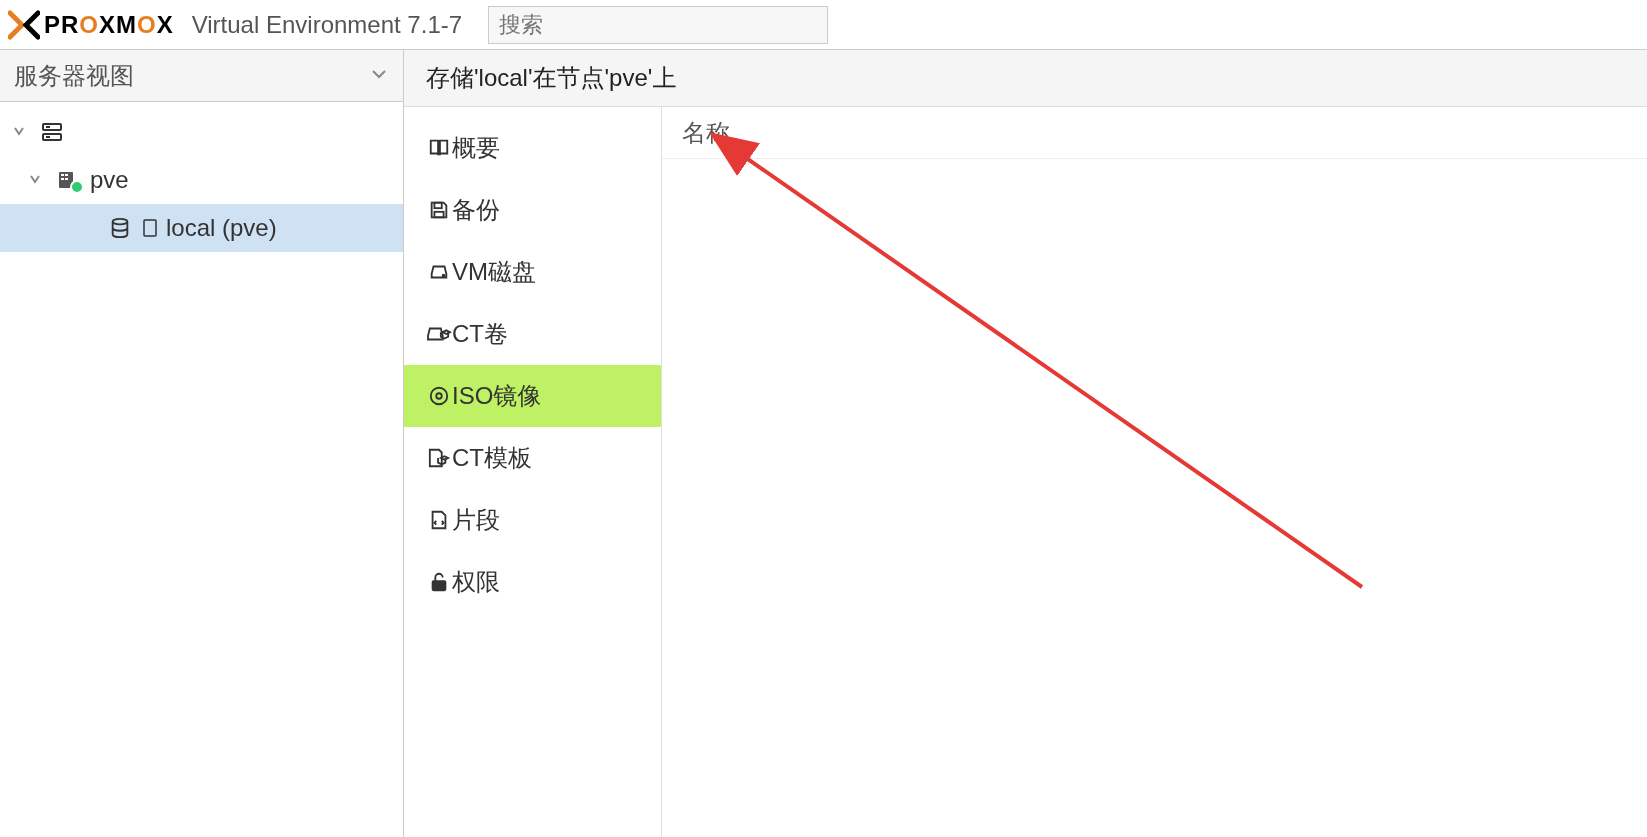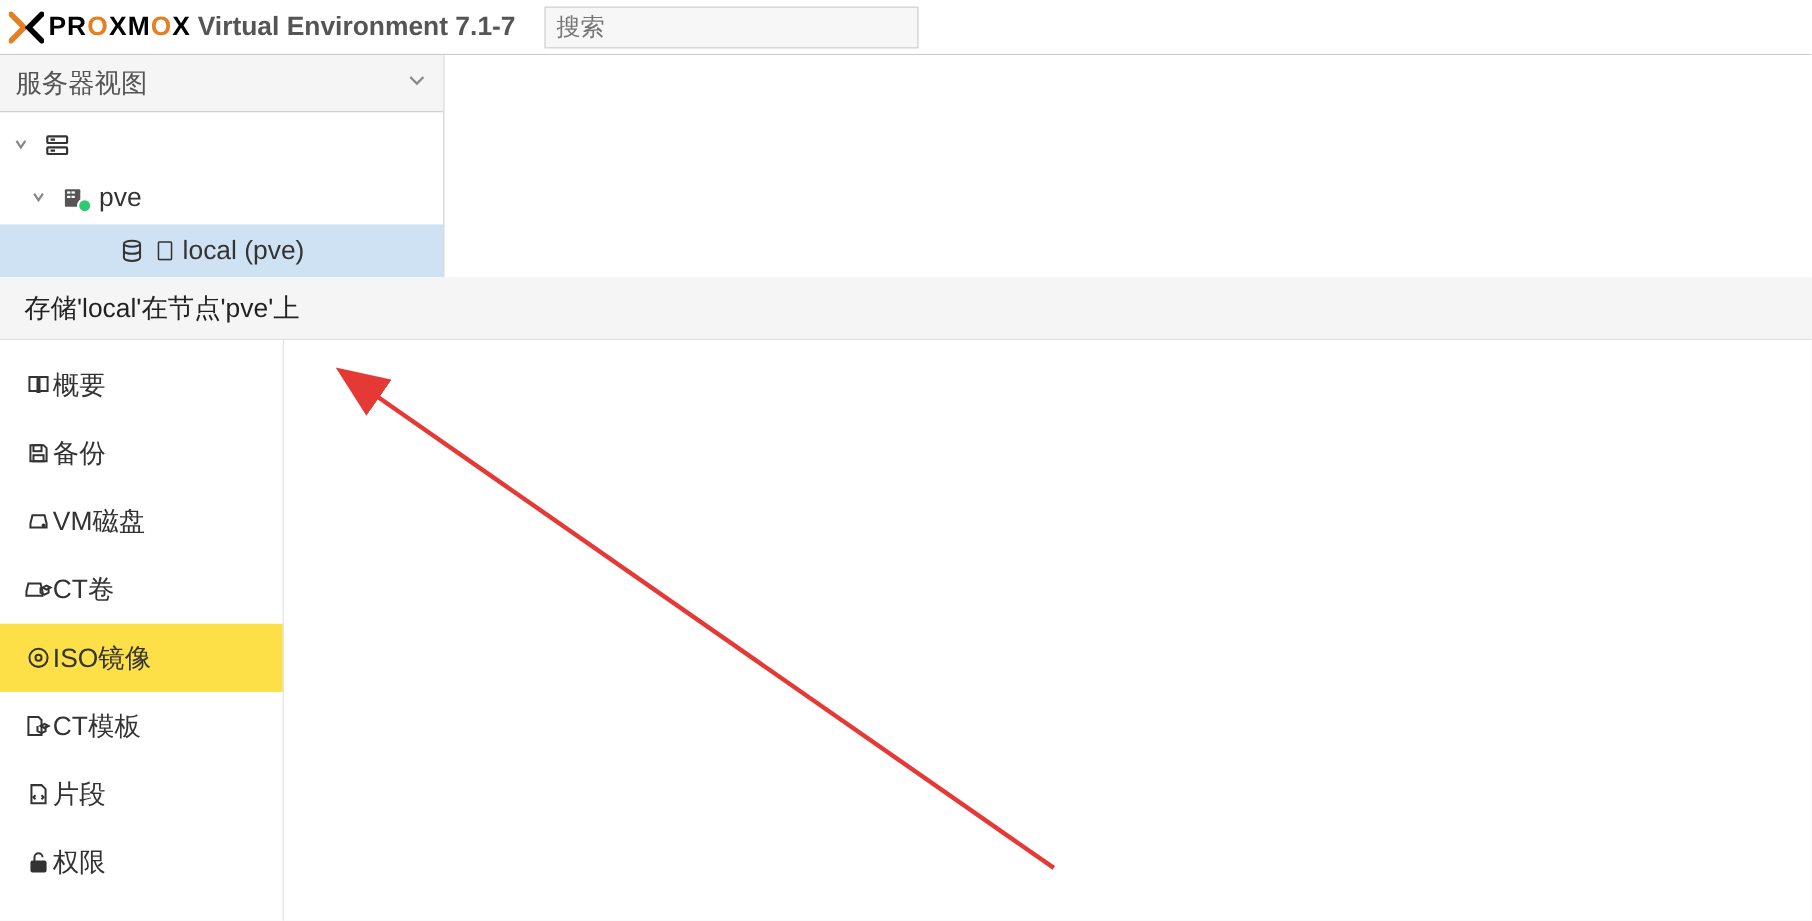--- a/index.html
+++ b/index.html
@@ -29,43 +29,42 @@
       margin-right: 4px;
     }
     .logo-text {
       font-weight: 900;
       font-size: 24px;
       letter-spacing: 1px;
       color: #000;
     }
     .logo-text .ox { color: #e67e22; }
     .version {
-      margin-left: 6px;
+      margin-left: 18px;
       font-size: 24px;
       color: #555;
-      font-weight: 700;
+      font-weight: 400;
     }
     .search-box {
       margin-left: 16px;
       width: 350px;
       padding-left: 10px;
     }
     .search-box input {
       width: 100%;
       height: 38px;
       border: 1px solid #ccc;
       background: #f7f7f7;
       padding: 4px 10px;
       font-size: 22px;
       color: #666;
     }
     .main-layout {
       display: flex;
       height: calc(837px - 50px);
-      flex-direction: column;
     }
     .left-pane {
       width: 404px;
       border-right: 1px solid #ccc;
       background: #fff;
     }
     .view-selector {
       display: flex;
       align-items: center;
       justify-content: space-between;
@@ -143,21 +142,21 @@
     .side-nav-item {
       display: flex;
       align-items: center;
       height: 62px;
       padding-left: 22px;
       font-size: 24px;
       color: #333;
       cursor: pointer;
     }
     .side-nav-item.active {
-      background: #fde047;
+      background: #bef264;
     }
     .side-nav-item .icon {
       width: 26px;
       display: flex;
       justify-content: center;
       color: #333;
     }
     .list-area {
       flex: 1;
       display: flex;
@@ -381,20 +380,23 @@
             <svg width="22" height="22" viewBox="0 0 24 24" fill="none" stroke="#333" stroke-width="2">
                 <rect x="5" y="11" width="14" height="10" rx="1" fill="#333"></rect>
                 <path d="M8 11 V7 a4 4 0 0 1 8 0"></path>
               </svg>
           </span>
           <span>权限</span>
         </div>
       </div>
 
       <div class="list-area">
+        <div class="col-header">
+          <span>名称</span>
+        </div>
 
         <svg class="arrow-annot" style="left:40px; top:20px;" width="680" height="480" viewBox="0 0 680 480">
           <defs>
             <marker id="arrowhead" markerWidth="12" markerHeight="10" refX="2" refY="5" orient="auto">
               <polygon points="0 0, 12 5, 0 10" fill="#e53935"></polygon>
             </marker>
           </defs>
           <line x1="660" y1="460" x2="40" y2="28" stroke="#e53935" stroke-width="4" marker-end="url(#arrowhead)"></line>
         </svg>
       </div>

